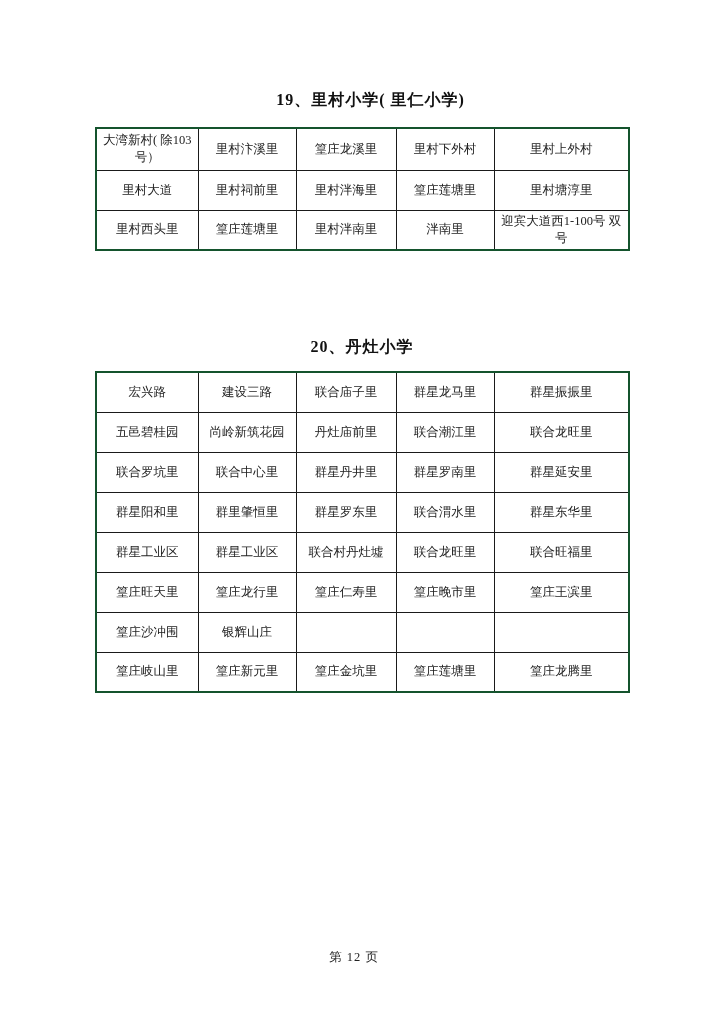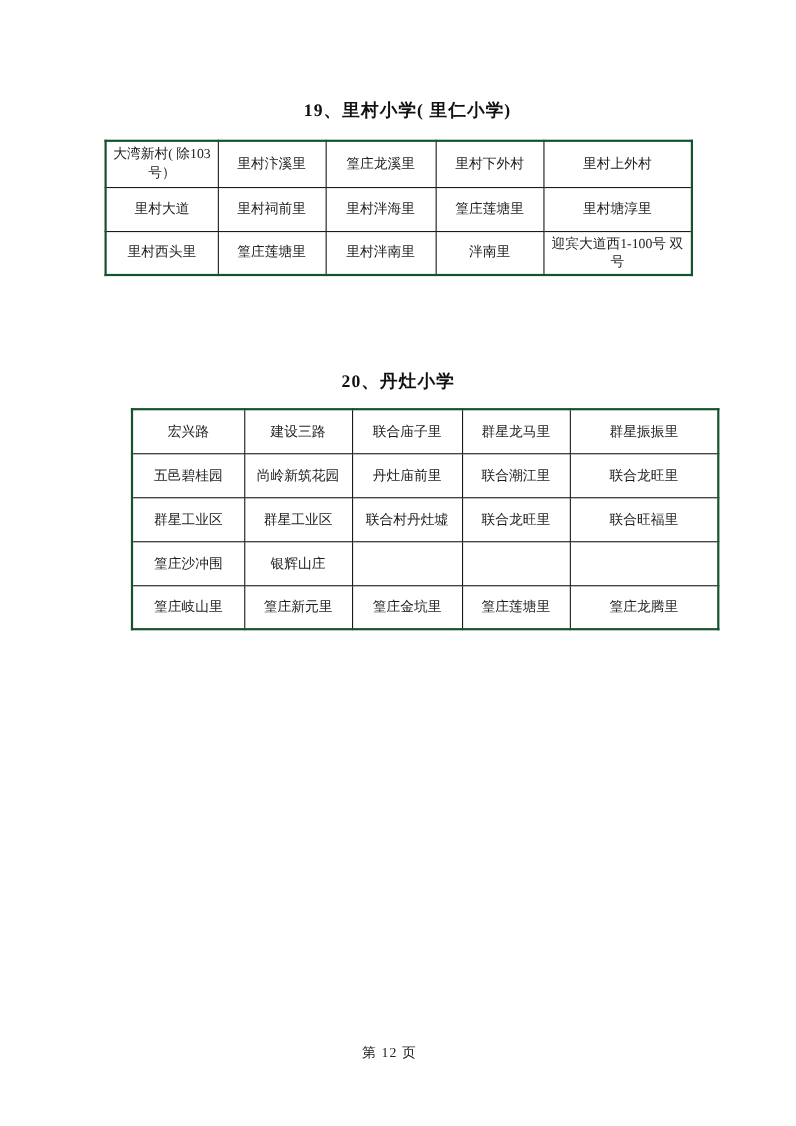--- a/index.html
+++ b/index.html
@@ -23,21 +23,21 @@
   #title-2 { top: 337px; }
   table.district-table {
     position: absolute;
     left: 95px;
     width: 533px;
     border-collapse: collapse;
     border: 2px solid #14532d;
     table-layout: fixed;
   }
   #table-1 { top: 127px; }
-  #table-2 { top: 371px; margin-left: 24px; }
+  #table-2 { top: 371px; }
   table.district-table col:nth-child(1) { width: 102px; }
   table.district-table col:nth-child(2) { width: 98px; }
   table.district-table col:nth-child(3) { width: 100px; }
   table.district-table col:nth-child(4) { width: 98px; }
   table.district-table col:nth-child(5) { width: 135px; }
   table.district-table td {
     border: 1px solid #1a1a1a;
     height: 40px;
     text-align: center;
     vertical-align: middle;
@@ -115,25 +115,46 @@
         <td>群星振振里</td>
       </tr>
       <tr>
         <td>五邑碧桂园</td>
         <td>尚岭新筑花园</td>
         <td>丹灶庙前里</td>
         <td>联合潮江里</td>
         <td>联合龙旺里</td>
       </tr>
       <tr>
+        <td>联合罗坑里</td>
+        <td>联合中心里</td>
+        <td>群星丹井里</td>
+        <td>群星罗南里</td>
+        <td>群星延安里</td>
+      </tr>
+      <tr>
+        <td>群星阳和里</td>
+        <td>群里肇恒里</td>
+        <td>群星罗东里</td>
+        <td>联合渭水里</td>
+        <td>群星东华里</td>
+      </tr>
+      <tr>
         <td>群星工业区</td>
         <td>群星工业区</td>
         <td>联合村丹灶墟</td>
         <td>联合龙旺里</td>
         <td>联合旺福里</td>
+      </tr>
+      <tr>
+        <td>篁庄旺天里</td>
+        <td>篁庄龙行里</td>
+        <td>篁庄仁寿里</td>
+        <td>篁庄晚市里</td>
+        <td>篁庄王滨里</td>
       </tr>
       <tr>
         <td>篁庄沙冲围</td>
         <td>银辉山庄</td>
         <td></td>
         <td></td>
         <td></td>
       </tr>
       <tr>
         <td>篁庄岐山里</td>

